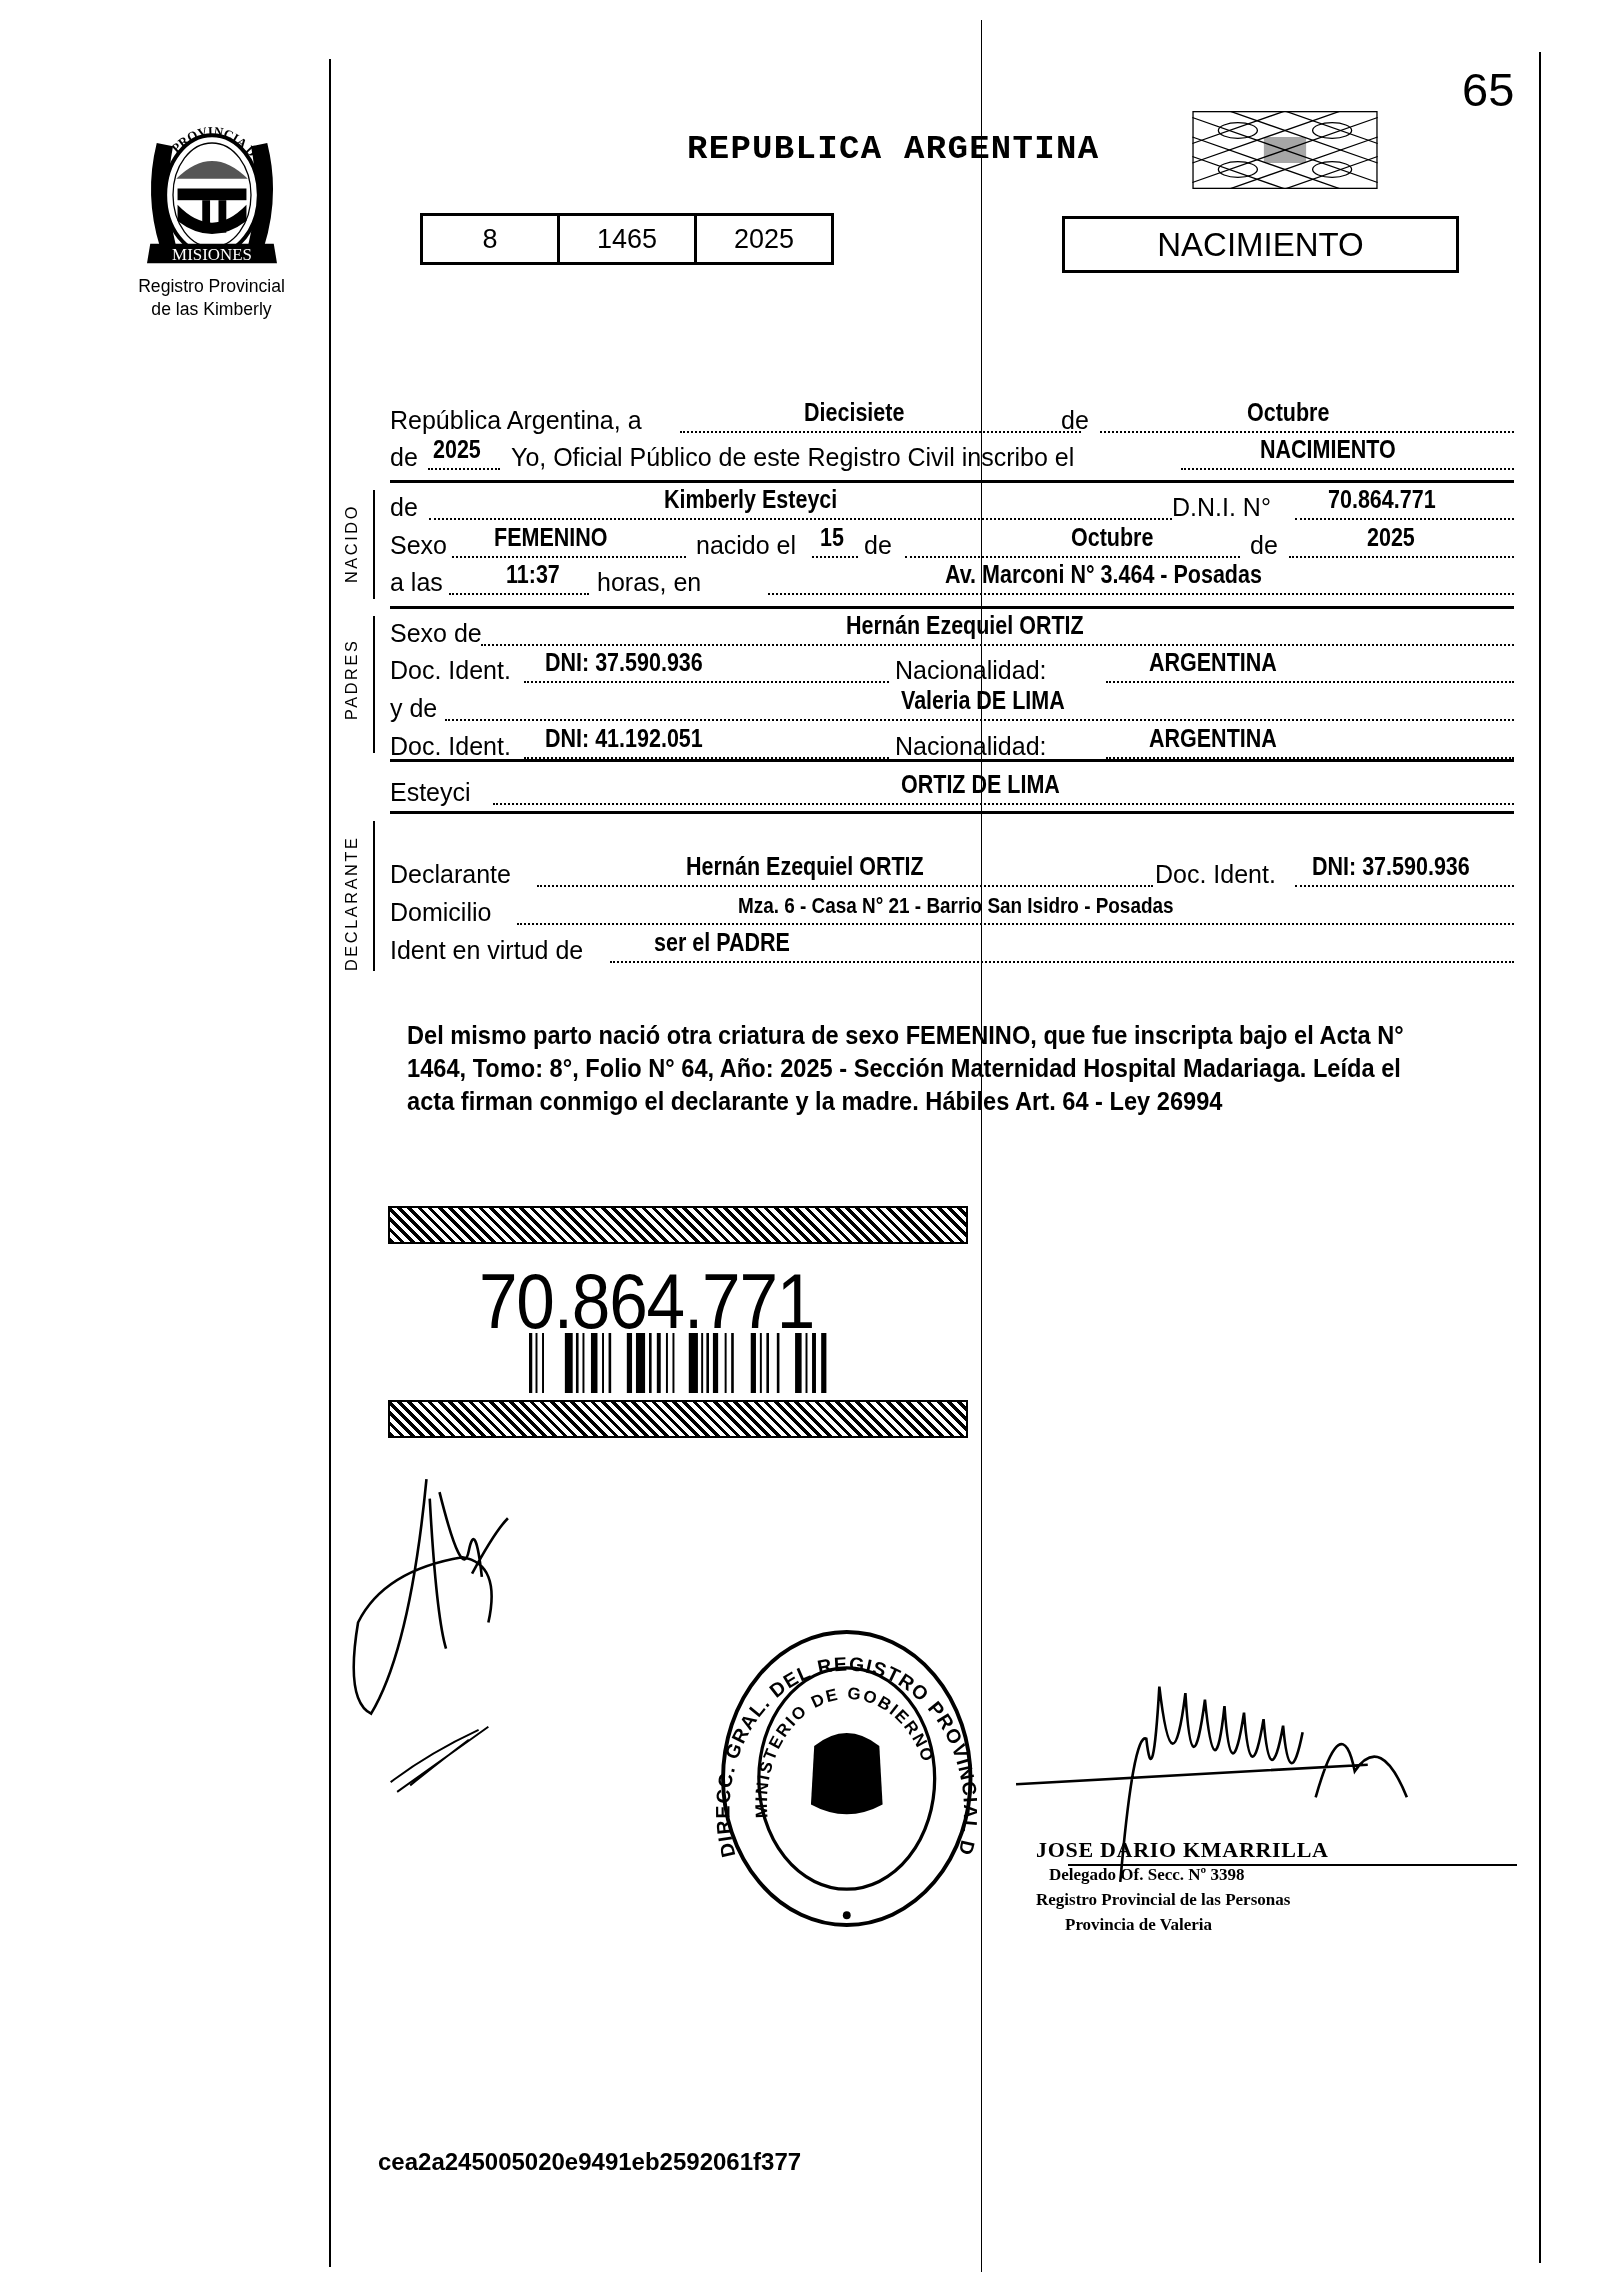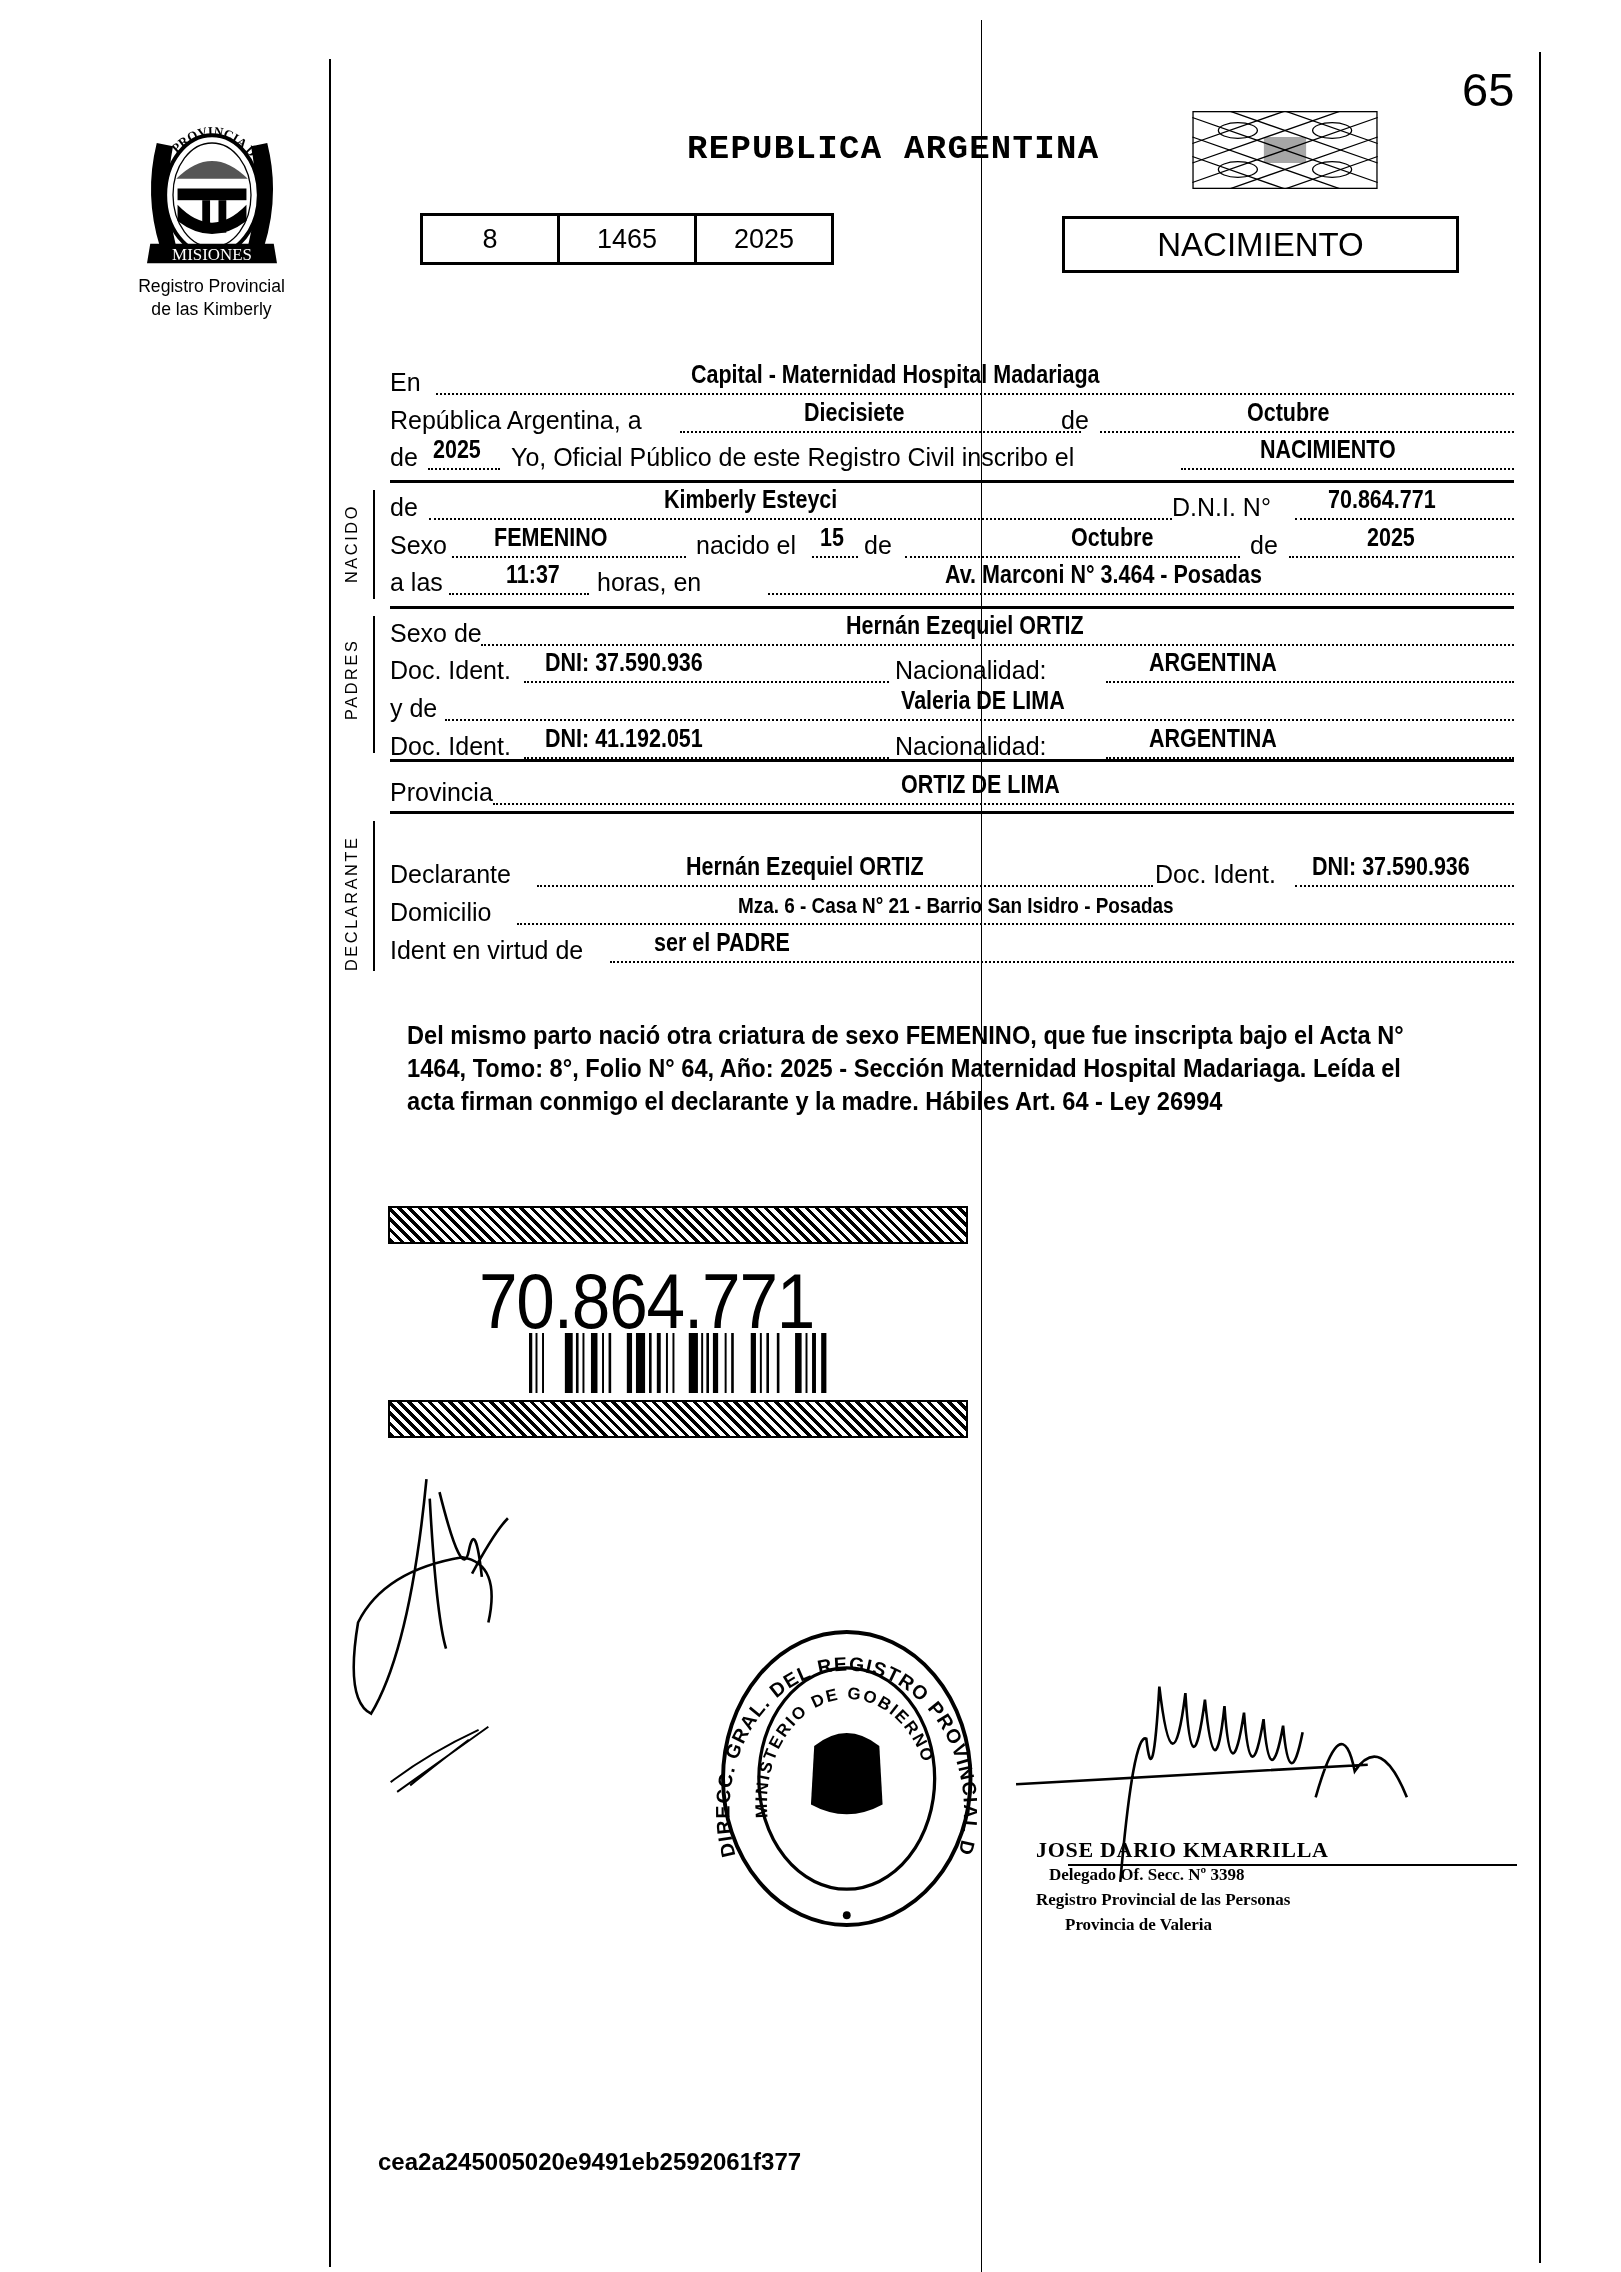--- a/index.html
+++ b/index.html
@@ -86,25 +86,20 @@
     <td>1465</td>
     <td>2025</td>
   </tr>
 </tbody>
   </table>
 
 <div class="abs type-box">NACIMIENTO</div>
 
 <div class="abs form" style="top:0; height:977px;">
 
-  <div class="row" style="top:365px;">
-    <span class="lbl" style="left:0;">En</span>
-    <span class="dots" style="left:46px; right:0;"></span>
-    <span class="val" style="left:301px;">Capital - Maternidad Hospital Madariaga</span>
-  </div>
   <div class="row" style="top:403px;">
     <span class="lbl" style="left:0;">República Argentina, a</span>
     <span class="dots" style="left:290px; width:401px;"></span>
     <span class="val" style="left:414px;">Diecisiete</span>
     <span class="lbl" style="left:671px;">de</span>
     <span class="dots" style="left:710px; right:0;"></span>
     <span class="val" style="left:857px;">Octubre</span>
   </div>
   <div class="row" style="top:440px;">
     <span class="lbl" style="left:0;">de</span>
@@ -170,21 +165,21 @@
     <span class="lbl" style="left:0;">Doc. Ident.</span>
     <span class="dots" style="left:134px; width:365px;"></span>
     <span class="val" style="left:155px;">DNI: 41.192.051</span>
     <span class="lbl" style="left:505px;">Nacionalidad:</span>
     <span class="dots" style="left:716px; right:0;"></span>
     <span class="val" style="left:759px;">ARGENTINA</span>
   </div>
   <div class="section-rule" style="top:759px;"></div>
 
   <div class="row" style="top:775px;">
-    <span class="lbl" style="left:0;">Provincia</span>
+    <span class="lbl" style="left:0;">Esteyci</span>
     <span class="dots" style="left:103px; right:0;"></span>
     <span class="val" style="left:511px;">ORTIZ DE LIMA</span>
   </div>
   <div class="section-rule" style="top:811px;"></div>
 
   <div class="row" style="top:857px;">
     <span class="lbl" style="left:0;">Declarante</span>
     <span class="dots" style="left:147px; width:616px;"></span>
     <span class="val" style="left:296px;">Hernán Ezequiel ORTIZ</span>
     <span class="lbl" style="left:765px;">Doc. Ident.</span>

